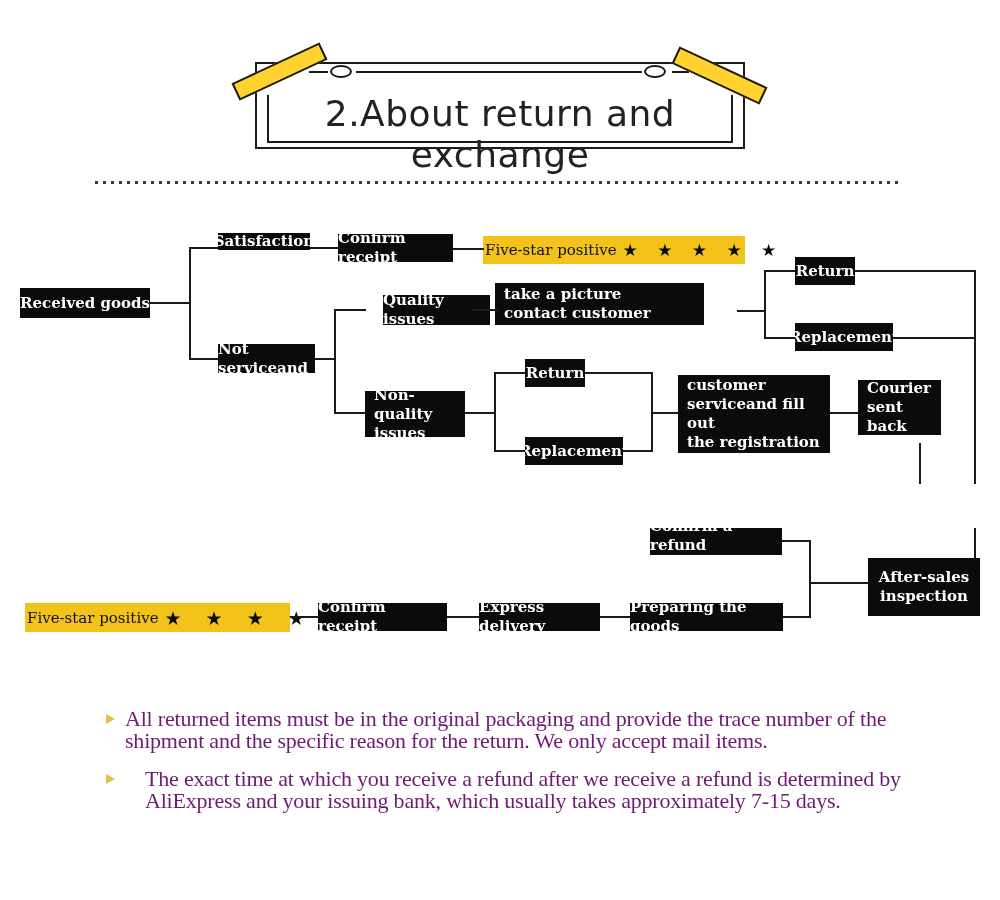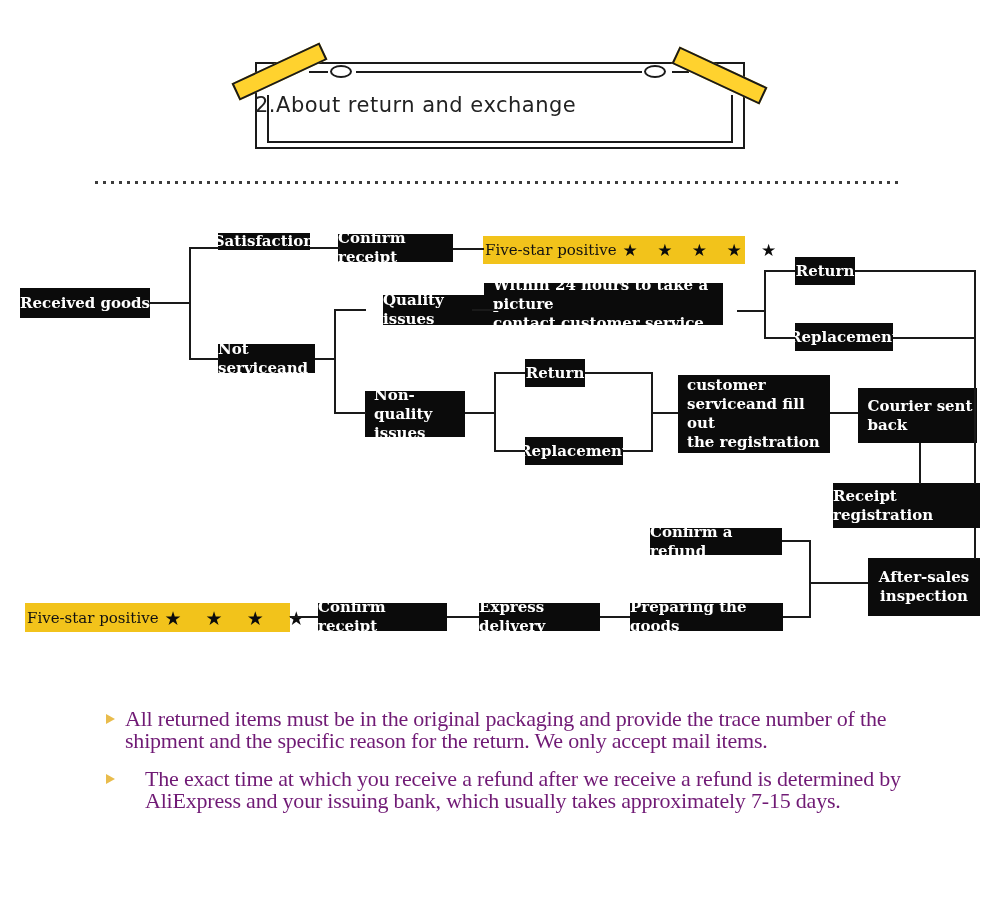--- a/index.html
+++ b/index.html
@@ -6,22 +6,22 @@
   #canvas{
     position:relative;width:1000px;height:900px;background:#ffffff;overflow:hidden;
     font-family:"DejaVu Serif","Liberation Serif",serif;
   }
   
   .outer-frame{position:absolute;left:255px;top:62px;width:490px;height:87px;
     border:2px solid #1a1a1a;box-sizing:border-box;background:#fff;}
   .inner-frame{position:absolute;left:267px;top:95px;width:466px;height:48px;
     border-left:2px solid #1a1a1a;border-right:2px solid #1a1a1a;border-bottom:2px solid #1a1a1a;
     box-sizing:border-box;}
-  .banner-title{position:absolute;left:255px;top:93px;width:490px;
-    font-family:"DejaVu Sans","Liberation Sans",sans-serif;font-size:21px;color:#222;letter-spacing:.5px;}
+  .banner-title{position:absolute;left:255px;top:93px;width:490px;text-align:center;
+    font-family:"DejaVu Sans","Liberation Sans",sans-serif;font-size:36px;color:#222;letter-spacing:.5px;}
   .tape{position:absolute;width:97px;height:19px;background:#FFD22E;border:2px solid #1a1a1a;box-sizing:border-box;}
   .tape-left{left:231px;top:62px;transform:rotate(-25deg);}
   .tape-right{left:671px;top:66px;transform:rotate(25deg);}
   .decor-seg{position:absolute;height:2px;background:#1a1a1a;top:71px;}
   .ring{position:absolute;width:22px;height:13px;border:2px solid #1a1a1a;border-radius:50%;
     background:#fff;box-sizing:border-box;top:65px;}
   
   .dotted{position:absolute;left:95px;top:181px;width:806px;height:3px;
     background-image:repeating-linear-gradient(90deg,#3c3c3c 0 3px,transparent 3px 8px);}
   
@@ -79,21 +79,21 @@
     </div>
 
   <div class="node" style="left:383px;top:295px;width:107px;height:30px;">
     <span>Quality issues</span>
     </div>
 
   <div class="node" style="left:218px;top:344px;width:97px;height:29px;">
     <span>Not serviceand</span>
     </div>
 
-  <div class="node left" style="left:484px;top:283px;width:239px;height:42px;">
+  <div class="node left" style="left:495px;top:283px;width:209px;height:42px;">
     <span class="pre">Within 24 hours to take a picture
 contact customer service</span>
     </div>
 
   <div class="node" style="left:795px;top:257px;width:60px;height:28px;">
     <span>Return</span>
     </div>
 
   <div class="node" style="left:795px;top:323px;width:98px;height:28px;">
     <span>Replacement</span>
@@ -111,30 +111,27 @@
   <div class="node" style="left:525px;top:437px;width:98px;height:28px;">
     <span>Replacement</span>
     </div>
 
   <div class="node left" style="left:678px;top:375px;width:152px;height:78px;">
     <span class="pre">Contact customer
 serviceand fill out
 the registration card</span>
     </div>
 
-  <div class="node left" style="left:858px;top:388px;width:119px;height:55px;justify-content:center;">
+  <div class="node left" style="left:858px;top:380px;width:83px;height:55px;justify-content:center;">
     <span class="pre">Courier sent
 back</span>
     </div>
 
-  <div class="node" style="left:833px;top:483px;width:147px;height:45px;">
-    <span>Receipt registration</span>
-    </div>
-
-  <div class="node" style="left:650px;top:528px;width:132px;height:27px;">
+
+  <div class="node" style="left:650px;top:528px;width:132px;height:27px;align-items:flex-end;">
     <span>Confirm a refund</span>
     </div>
 
   <div class="node" style="left:868px;top:558px;width:112px;height:58px;">
     <span class="pre" style="text-align:center;">After-sales
 inspection</span>
     </div>
 
   <div class="node" style="left:630px;top:603px;width:153px;height:28px;">
     <span>Preparing the goods</span>

